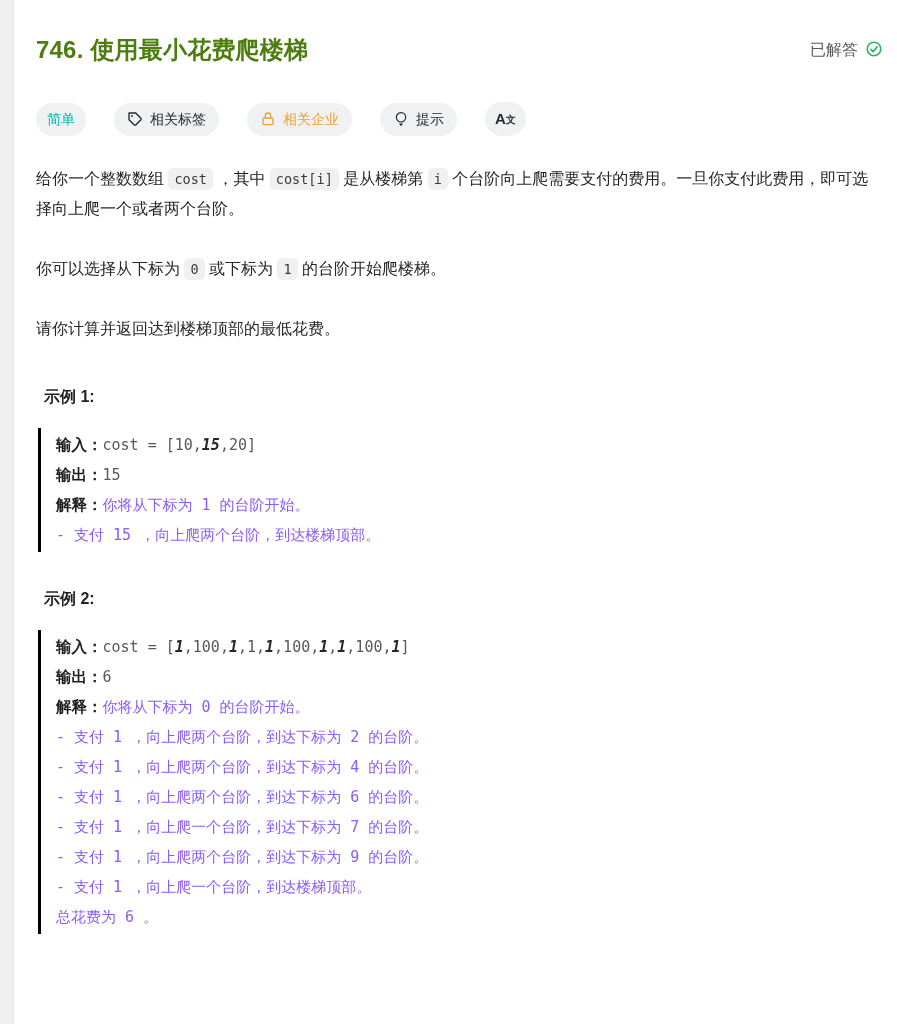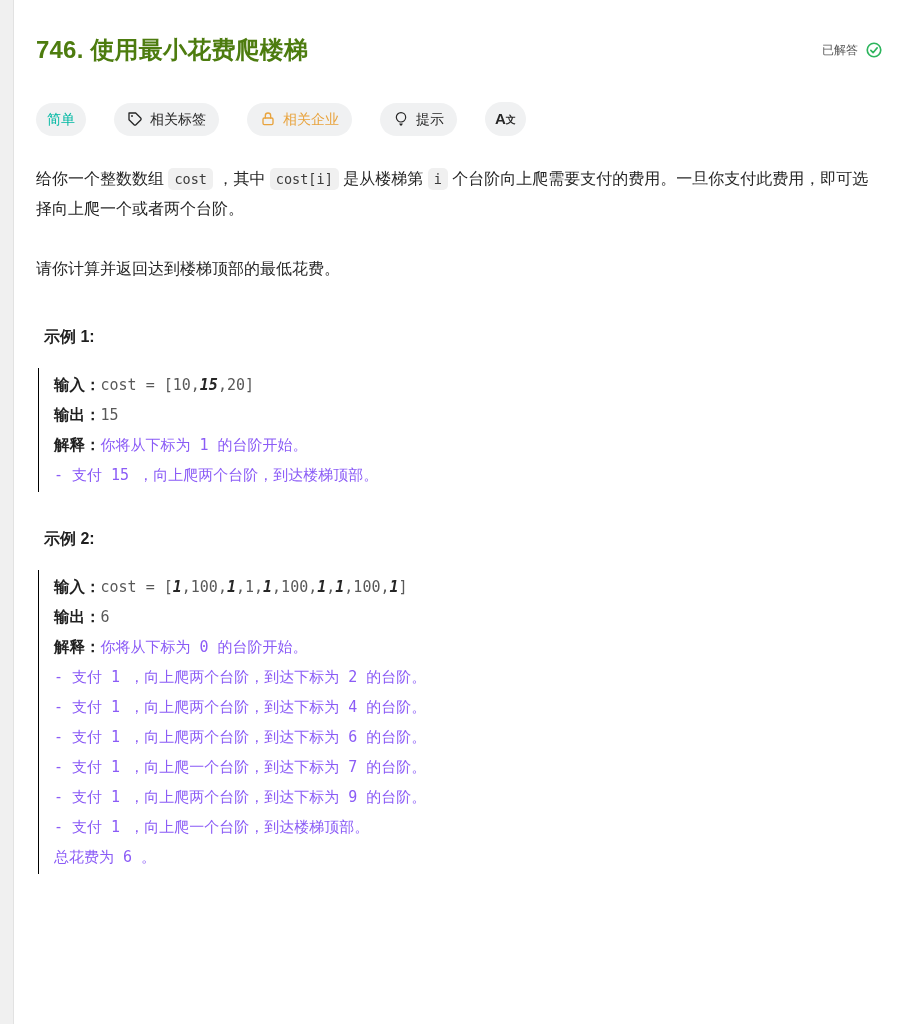--- a/index.html
+++ b/index.html
@@ -25,22 +25,22 @@
   .title-row {
     display: flex; align-items: center; justify-content: space-between;
   }
   .title {
     margin: 0;
     font-size: 24px; line-height: 32px; font-weight: 700;
     color: #4d7c0f;
     letter-spacing: 0.2px;
   }
   .solved {
-    display: flex; align-items: center; gap: 7px;
-    font-size: 12px; color: #595959;
+    display: flex; align-items: flex-start; gap: 7px;
+    font-size: 16px; color: #595959;
     flex: none;
   }
   .solved .sicon { width: 18px; height: 18px; color: #2db55d; display: inline-flex; }
   .solved .sicon svg { width: 100%; height: 100%; }
 
   .badges {
     display: flex; align-items: center; gap: 28px;
     margin-top: 36px;
   }
   .badge {
@@ -80,21 +80,21 @@
 
   .example { margin-top: 36px; }
   .example:first-child { margin-top: 42px; }
   .example-heading {
     margin: 8px;
     font-size: 16px; line-height: 22px; font-weight: 700;
     color: #1f1f1f;
   }
   .example-pre {
     margin: 20px 0 0 2px;
-    border-left: 1px solid #000000;
+    border-left: 3px solid #000000;
     padding: 2px 0 2px 15px;
     font-family: "DejaVu Sans Mono", "Liberation Mono", monospace;
     font-size: 15px; line-height: 30px;
     color: #595959;
   }
   .ex-line { white-space: pre-wrap; }
   .seg-label {
     font-weight: 700;
     color: #1f1f1f;
     font-family: "Liberation Sans", "DejaVu Sans", sans-serif;
@@ -154,20 +154,21 @@
         </span>
         <span>提示</span>
       </button>
       <button class="badge badge-translate">
         <span>A<span class="tsmall">文</span></span>
       </button>
     </div>
 
   <div class="description" id="description">
       <p><span class="seg-text">给你一个整数数组 </span><code class="seg-code">cost</code><span class="seg-text"> ，其中 </span><code class="seg-code">cost[i]</code><span class="seg-text"> 是从楼梯第 </span><code class="seg-code">i</code><span class="seg-text"> 个台阶向上爬需要支付的费用。一旦你支付此费用，即可选择向上爬一个或者两个台阶。</span></p>
+      <p><span class="seg-text">你可以选择从下标为 </span><code class="seg-code">0</code><span class="seg-text"> 或下标为 </span><code class="seg-code">1</code><span class="seg-text"> 的台阶开始爬楼梯。</span></p>
       <p><span class="seg-text">请你计算并返回达到楼梯顶部的最低花费。</span></p>
     </div>
 
   <div id="examples">
       <div class="example">
         <p class="example-heading">示例 1:</p>
         <div class="example-pre">
           <div class="ex-line"><span class="seg-label">输入：</span><span class="seg-mono">cost = [10,</span><span class="seg-mono-em">15</span><span class="seg-mono">,20]</span></div>
           <div class="ex-line"><span class="seg-label">输出：</span><span class="seg-mono">15</span></div>
           <div class="ex-line"><span class="seg-label">解释：</span><span class="seg-plain">你将从下标为 1 的台阶开始。</span></div>

